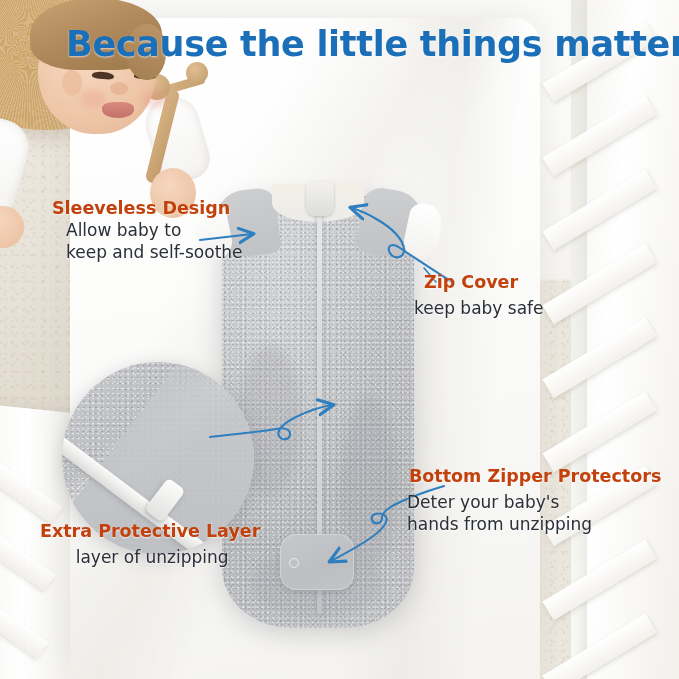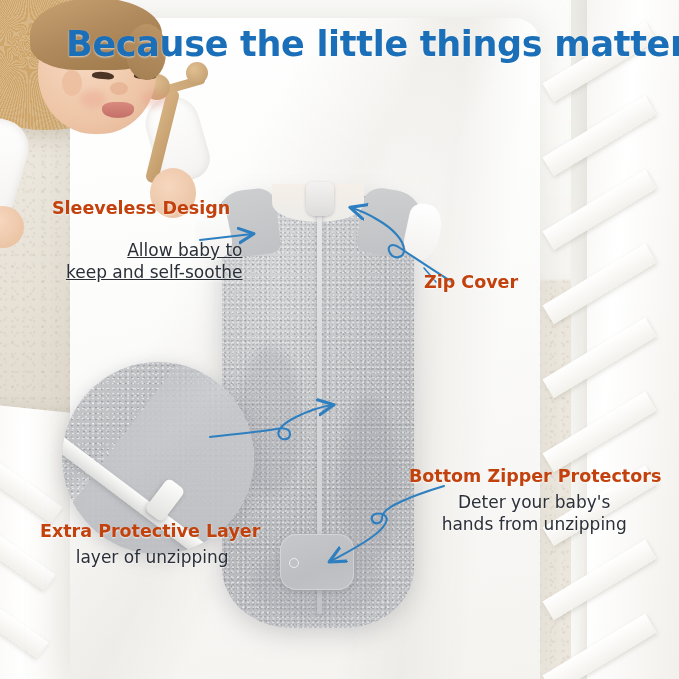--- a/index.html
+++ b/index.html
@@ -319,25 +319,25 @@
     white-space:nowrap; line-height:1.25;
     text-shadow:0 1px 2px rgba(255,255,255,.7);
   }
   .callout .desc{
     font-size:17px; color:#2a2f38; line-height:1.28;
     white-space:nowrap;
     text-shadow:0 1px 2px rgba(255,255,255,.75);
   }
 
   #c-sleeveless{ left:52px; top:198px; }
-  #c-sleeveless .desc{ margin-top:20px; text-align:right; padding-left:14px;text-decoration:underline; }
+  #c-sleeveless .desc{ margin-top:0; text-align:left; padding-left:14px; }
   #c-zip{ left:424px; top:272px; }
   #c-zip .desc{ margin-top:4px; text-align:left; margin-left:-10px; }
   #c-bottom{ left:409px; top:466px; }
-  #c-bottom .desc{ margin-top:4px; text-align:center; margin-left:-2px; }
+  #c-bottom .desc{ margin-top:4px; margin-left:-2px; }
   #c-extra{ left:40px; top:521px; }
   #c-extra .desc{ margin-top:4px; text-align:center; padding-left:4px; }
 
   
   #arrows{ position:absolute; inset:0; pointer-events:none; }
 </style>
 </head>
 <body>
 
 <div id="stage">
@@ -459,20 +459,21 @@
     <div class="lbl">Sleeveless Design</div>
     <div class="desc">
       <div>Allow baby to</div>
       <div>keep and self-soothe</div>
     </div>
   </div>
 
   <div class="callout" id="c-zip">
     <div class="lbl">Zip Cover</div>
     <div class="desc">
+      <div>keep baby safe</div>
     </div>
   </div>
 
   <div class="callout" id="c-bottom">
     <div class="lbl">Bottom Zipper Protectors</div>
     <div class="desc">
       <div>Deter your baby's</div>
       <div>hands from unzipping</div>
     </div>
   </div>

